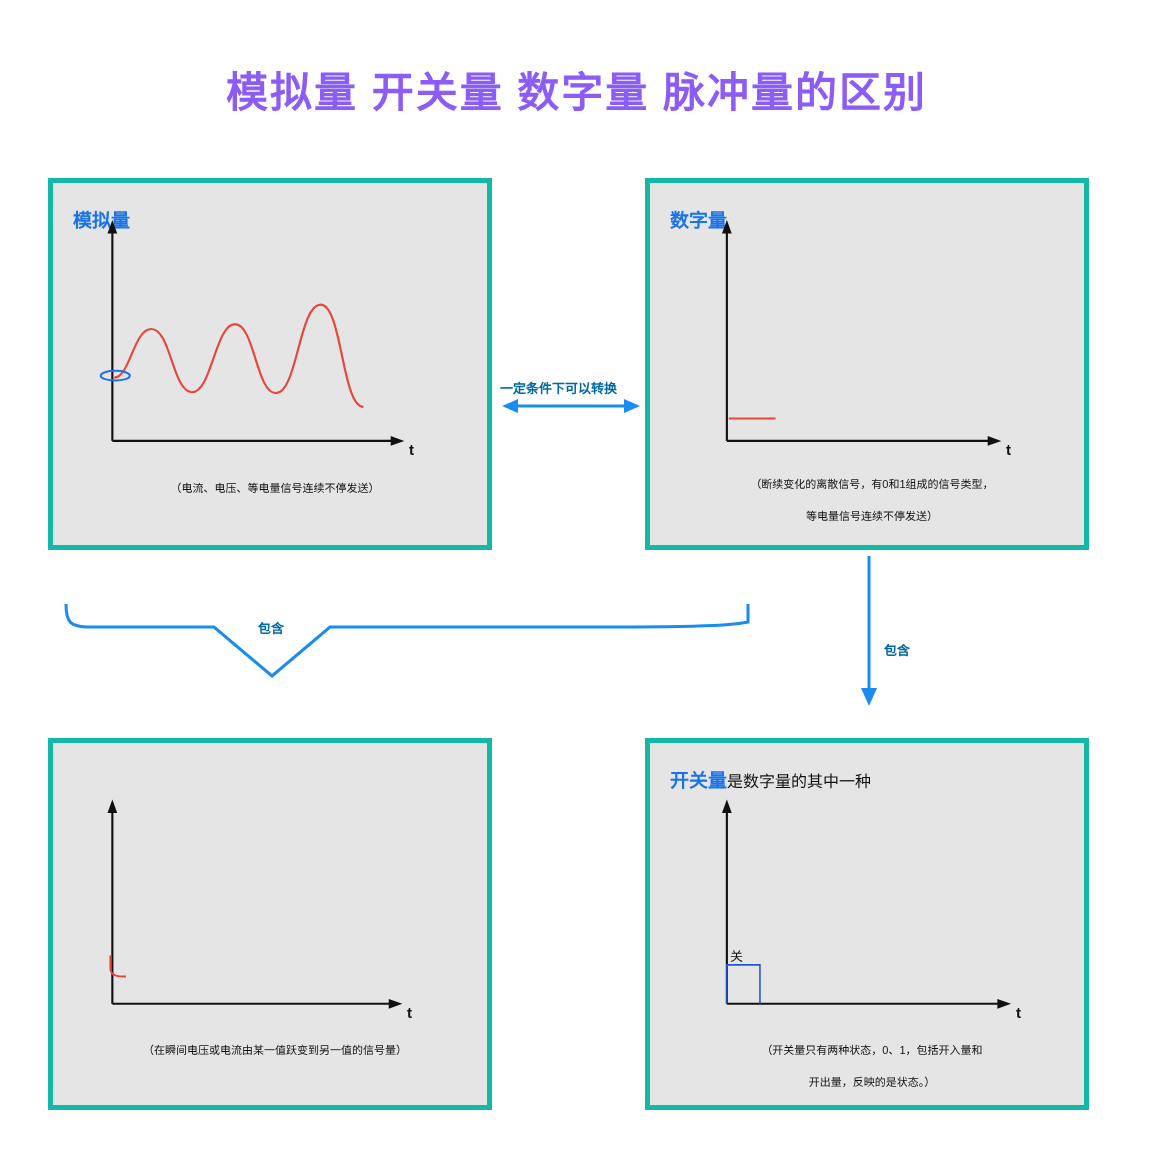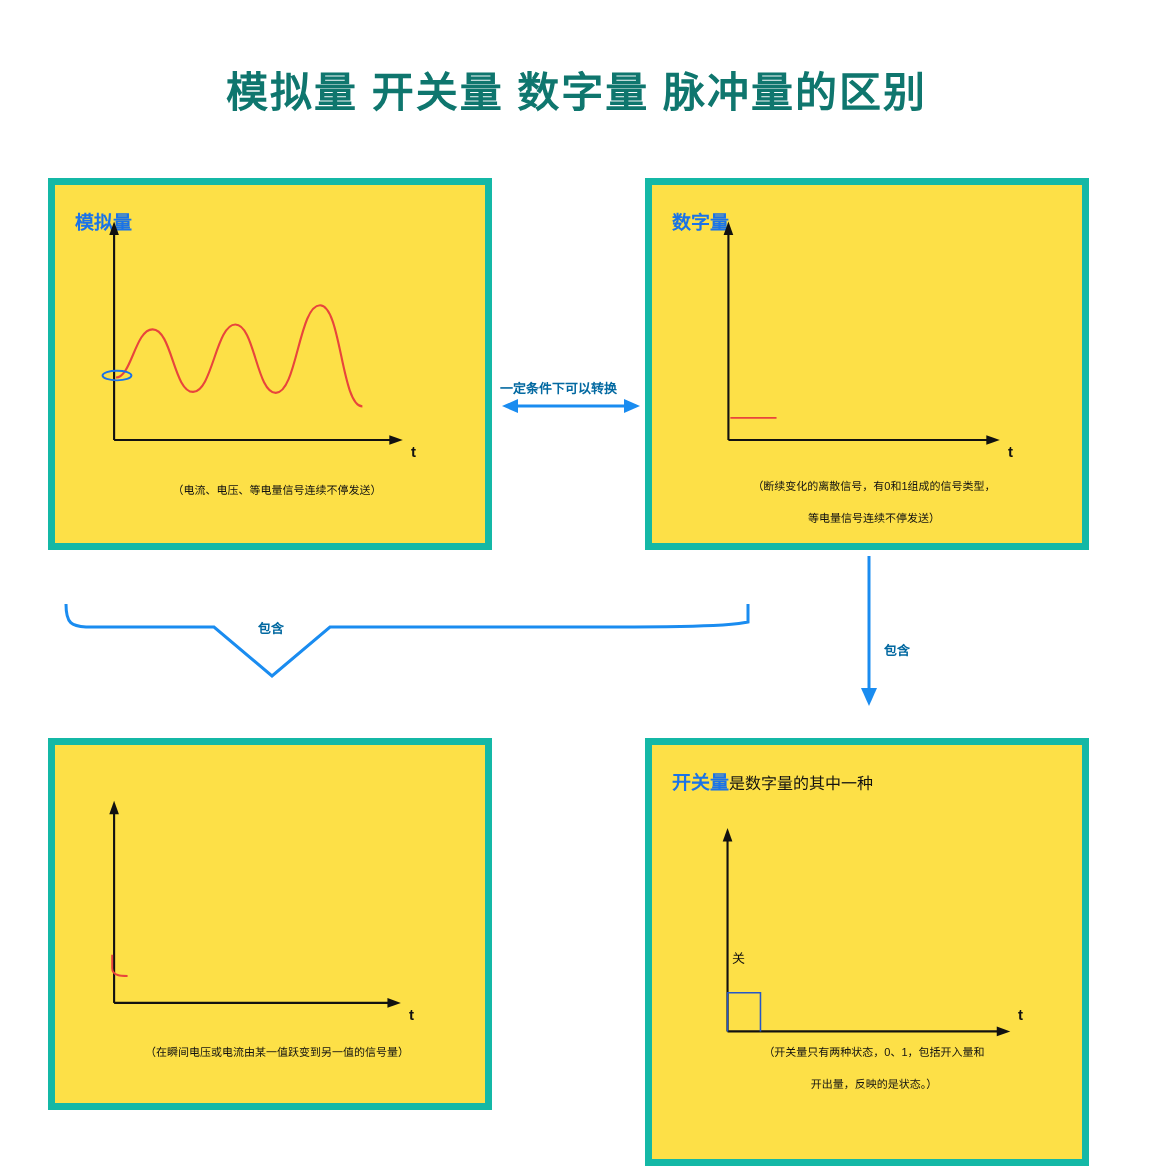--- a/index.html
+++ b/index.html
@@ -17,32 +17,32 @@
   }
   #page-title {
     position: absolute;
     top: 58px;
     left: 0;
     width: 1153px;
     text-align: center;
     font-size: 42px;
     font-weight: bold;
     letter-spacing: 2px;
-    color: #0f766e;
+    color: #8b5cf6;
   }
   .panel {
     position: absolute;
-    border: 7px solid #14b8a6;
+    border: 5px solid #14b8a6;
     box-sizing: border-box;
-    background: #fde047;
+    background: #e5e5e5;
   }
   #panel-analog   { left: 48px;  top: 178px; width: 444px; height: 372px; }
   #panel-digital  { left: 645px; top: 178px; width: 444px; height: 372px; }
   #panel-pulse    { left: 48px;  top: 738px; width: 444px; height: 372px; }
-  #panel-switch   { left: 645px; top: 738px; width: 444px; height: 428px; }
+  #panel-switch   { left: 645px; top: 738px; width: 444px; height: 372px; }
 
   .panel-heading {
     position: absolute;
     top: 22px;
     left: 20px;
     font-size: 19px;
     font-weight: bold;
     color: #1a73e8;
     white-space: nowrap;
   }

